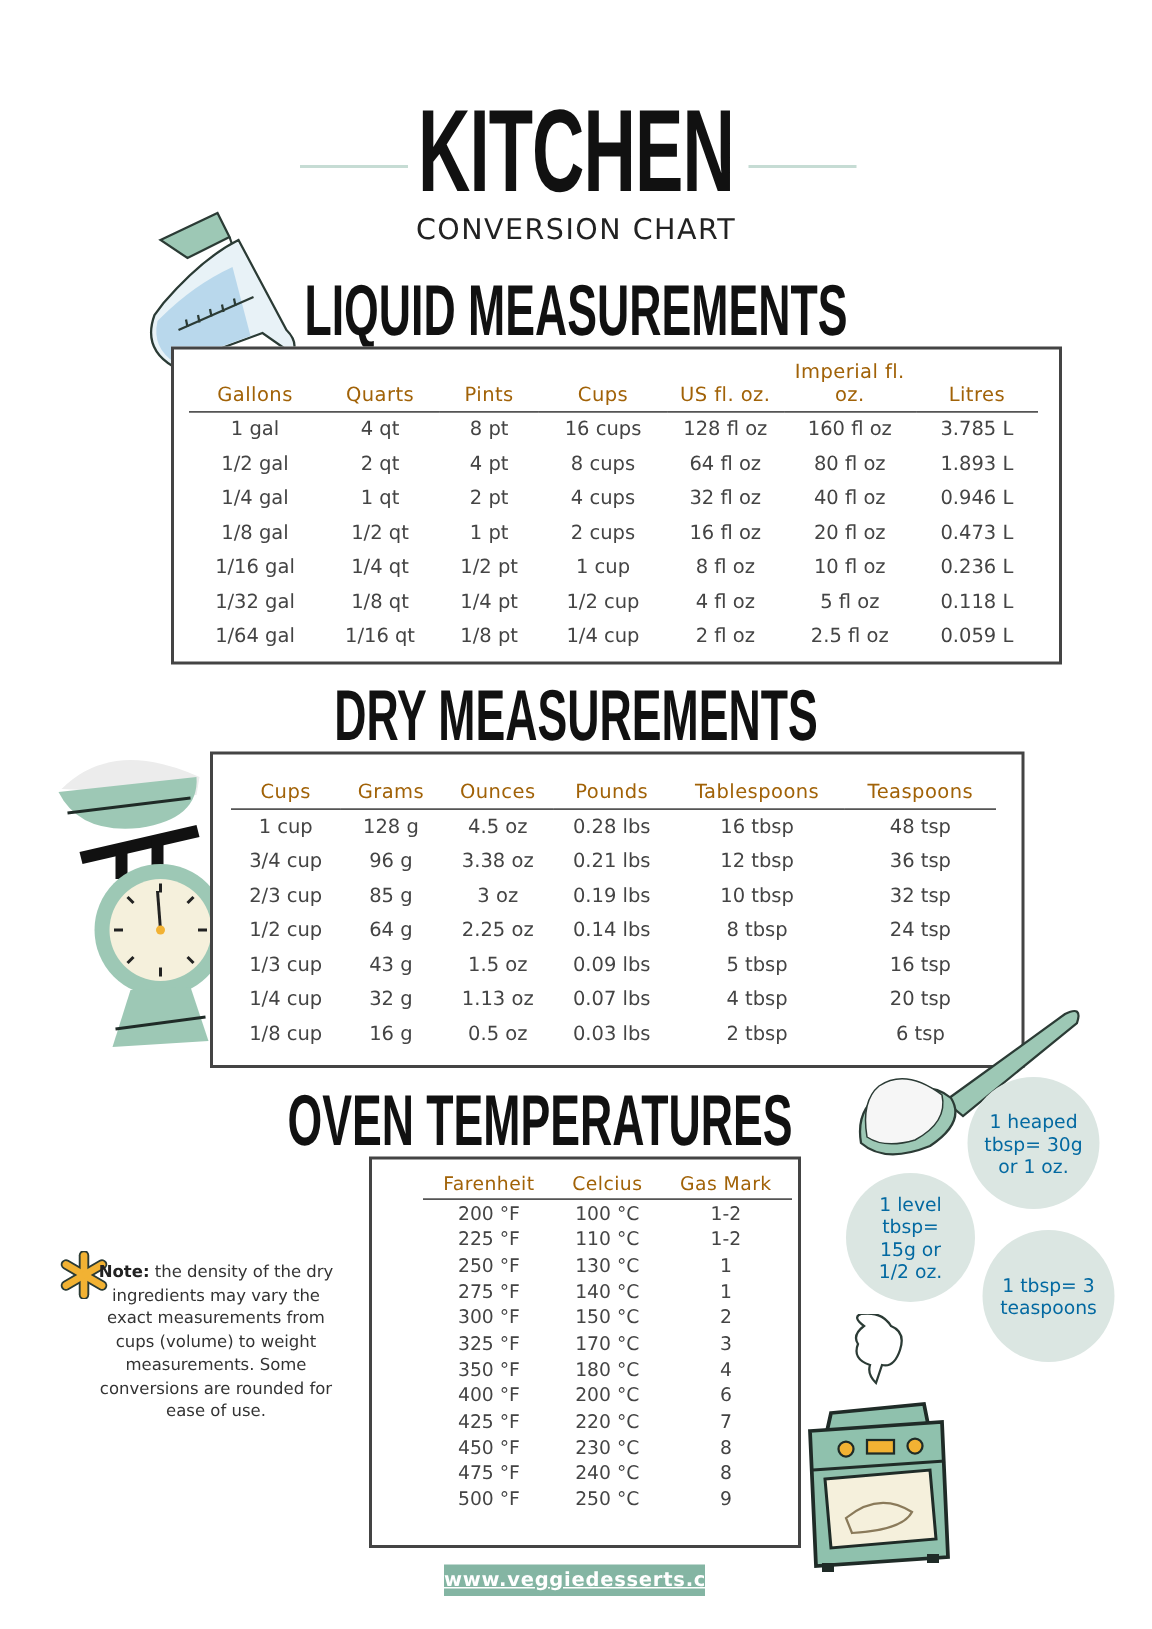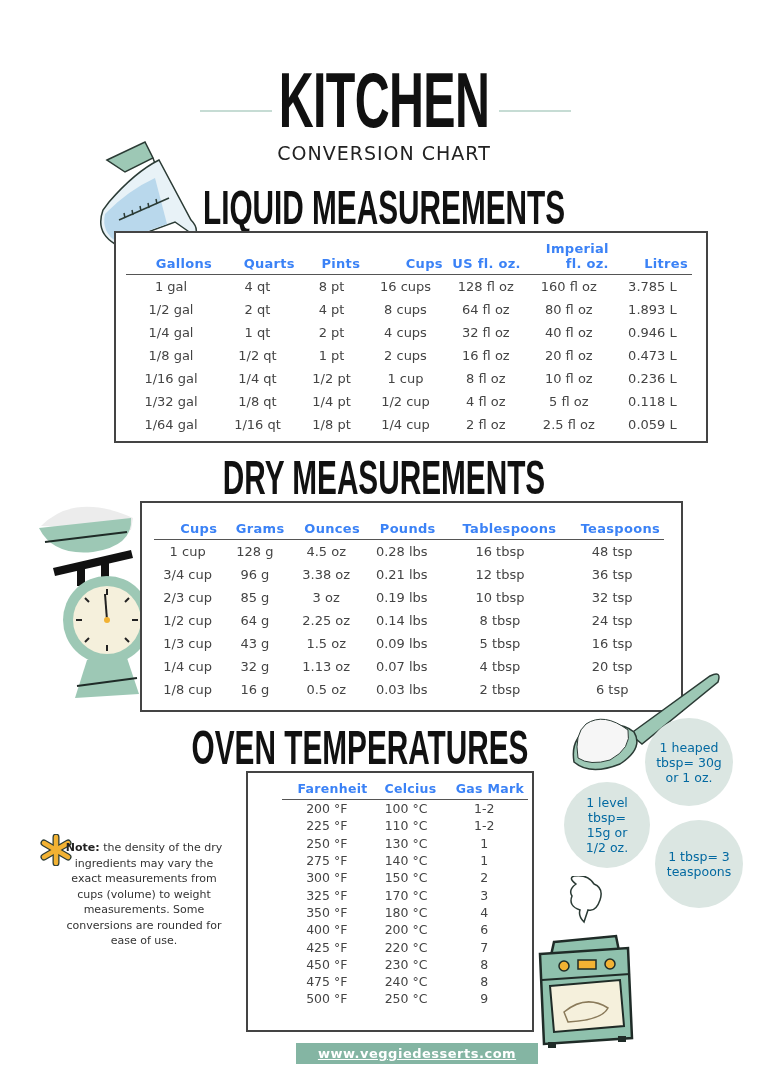--- a/index.html
+++ b/index.html
@@ -4,30 +4,30 @@
 <style>
   html, body { margin:0; padding:0; background:#ffffff; }
   body { width:768px; height:1086px; position:relative; overflow:hidden; font-family:"DejaVu Sans", sans-serif; color:#333; }
   .abs { position:absolute; }
   .title-main { left:0; width:768px; top:58px; text-align:center; font-family:"Liberation Sans", sans-serif; font-weight:bold; font-size:78px; line-height:84px; color:#111; transform:scaleX(0.62); transform-origin:384px 0; letter-spacing:-1px; }
   .title-sub { left:0; width:768px; top:142px; text-align:center; font-family:"DejaVu Sans", sans-serif; font-size:19px; letter-spacing:1px; color:#222; }
   .rule { height:2px; background:#c6dcd4; top:110px; }
   .sec-title { left:0; width:768px; text-align:center; font-family:"Liberation Sans", sans-serif; font-weight:bold; color:#111; font-size:48px; line-height:52px; transform:scaleX(0.62); letter-spacing:0px; }
   .box { border:2px solid #444; background:#fff; }
   table { border-collapse:collapse; font-family:"DejaVu Sans", sans-serif; color:#444; }
-  th { font-weight:bold; color:#3b82f6; font-size:13px; text-align:right; vertical-align:bottom; padding:0 4px 3px; border-bottom:1.5px solid #555; letter-spacing:0.3px; }
+  th { font-weight:normal; color:#a16207; font-size:13px; text-align:center; vertical-align:bottom; padding:0 4px 3px; border-bottom:1.5px solid #555; letter-spacing:0.3px; }
   td { text-align:center; font-size:13px; padding:0 4px; white-space:nowrap; }
   .liquid td { height:23px;margin-top:24px; }
   .dry td { height:23px; }
   .oven td { height:17.3px; font-size:12.5px; line-height:17px; }
   .oven th { font-size:12.5px;margin-top:43px; }
   .note { left:60px; top:840px; width:168px; font-size:11px; line-height:15.5px; text-align:center; color:#333; }
   .note b { color:#222; }
   .bubble { background:#dbe6e2; border-radius:50%; display:flex; align-items:center; justify-content:center; text-align:center; font-size:12.5px; line-height:15px; color:#0369a1; }
-  .footer { left:296px; top:1043px; width:242px; height:21px; background:#84b5a3; color:#fff; font-weight:bold; font-size:13px; text-align:center; line-height:21px; text-decoration:underline; letter-spacing:0.5px; }
+  .footer { left:296px; top:1043px; width:174px; height:21px; background:#84b5a3; color:#fff; font-weight:bold; font-size:13px; text-align:center; line-height:21px; text-decoration:underline; letter-spacing:0.5px; }
 </style>
 </head>
 <body>
 
 <div class="abs rule" style="left:200px; width:72px;"></div>
 <div class="abs rule" style="left:499px; width:72px;"></div>
 <div class="abs title-main">KITCHEN</div>
 <div class="abs title-sub">CONVERSION CHART</div>
 
 <svg class="abs" style="left:95px; top:132px;" width="120" height="130" viewBox="0 0 120 130">

